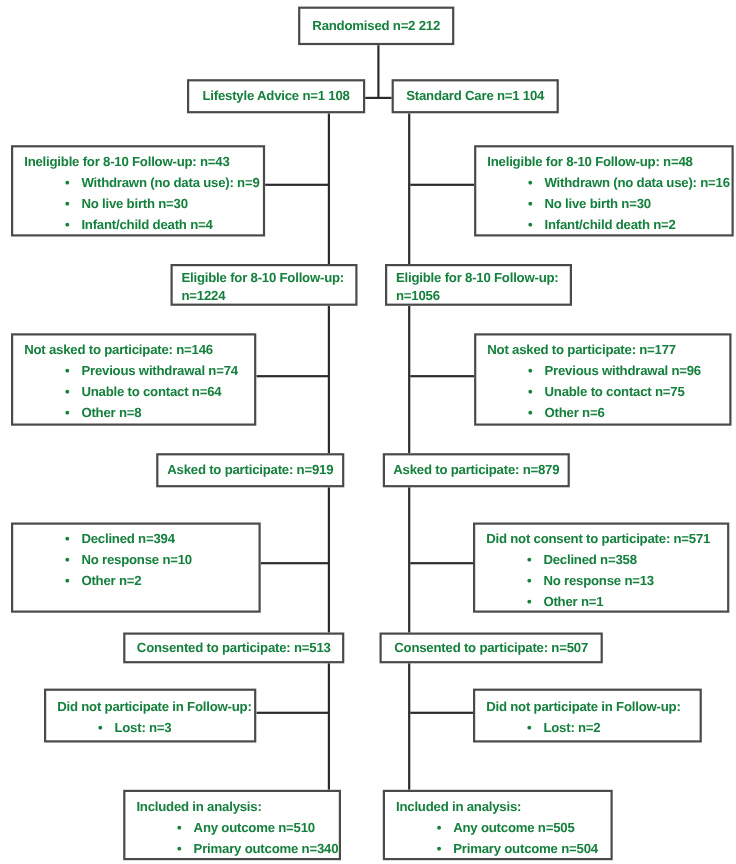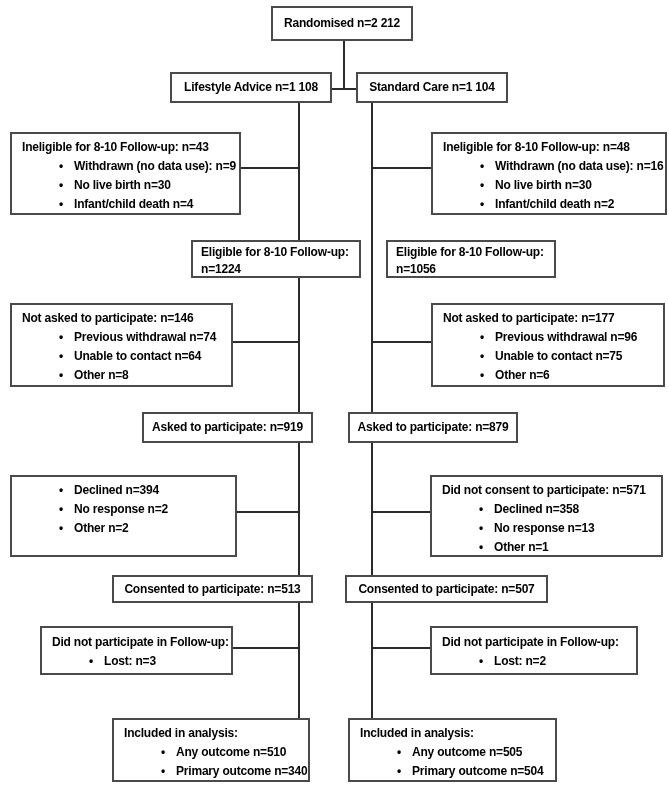--- a/index.html
+++ b/index.html
@@ -2,21 +2,21 @@
 <html><head>
 <meta charset="utf-8">
 <style>
   html, body { margin: 0; padding: 0; background: #ffffff; }
   #stage {
     position: relative;
     width: 669px;
     height: 785px;
     background: #ffffff;
     font-family: "Liberation Sans", sans-serif;
-    color: #000000;
+    color: #15803d;
     overflow: hidden;
   }
   .line {
     position: absolute;
     background: #2b2b2b;
   }
   .node {
     position: absolute;
     box-sizing: border-box;
     background: #ffffff;
@@ -34,21 +34,21 @@
   }
   .node.multi { padding: 4px 0 0 10px; }
   .node .title { padding: 0; }
   .bullet { display: flex; }
   .bullet .marker {
     width: 26px;
     margin-left: 26px;
     text-align: center;
     flex: 0 0 auto;
   }
-  .two-line { padding: 2px 0 0 8px; line-height: 17px; margin-left: 36px; }
+  .two-line { padding: 2px 0 0 8px; line-height: 17px; }
 </style>
 </head>
 <body>
 
 <div id="stage">
 
   <div class="line" style="left:343px; top:41px; width:2px; height:49px;"></div>
   <div class="line" style="left:331px; top:88px; width:27px; height:2px;"></div>
   <div class="line" style="left:298px; top:103px; width:2px; height:615px;"></div>
   <div class="line" style="left:371px; top:103px; width:2px; height:615px;"></div>
@@ -155,21 +155,21 @@
     <span>Asked to participate: n=879</span>
   </div>
 
   <div class="node multi" style="left:10px; top:475px; width:227px; height:82px;">
     <div class="bullet">
       <span class="marker">•</span>
       <span>Declined n=394</span>
     </div>
     <div class="bullet">
       <span class="marker">•</span>
-      <span>No response n=2</span>
+      <span>No response n=10</span>
     </div>
     <div class="bullet">
       <span class="marker">•</span>
       <span>Other n=2</span>
     </div>
   </div>
 
   <div class="node multi" style="left:430px; top:475px; width:233px; height:82px;">
     <div class="title">Did not consent to participate: n=571</div>
     <div class="bullet">

